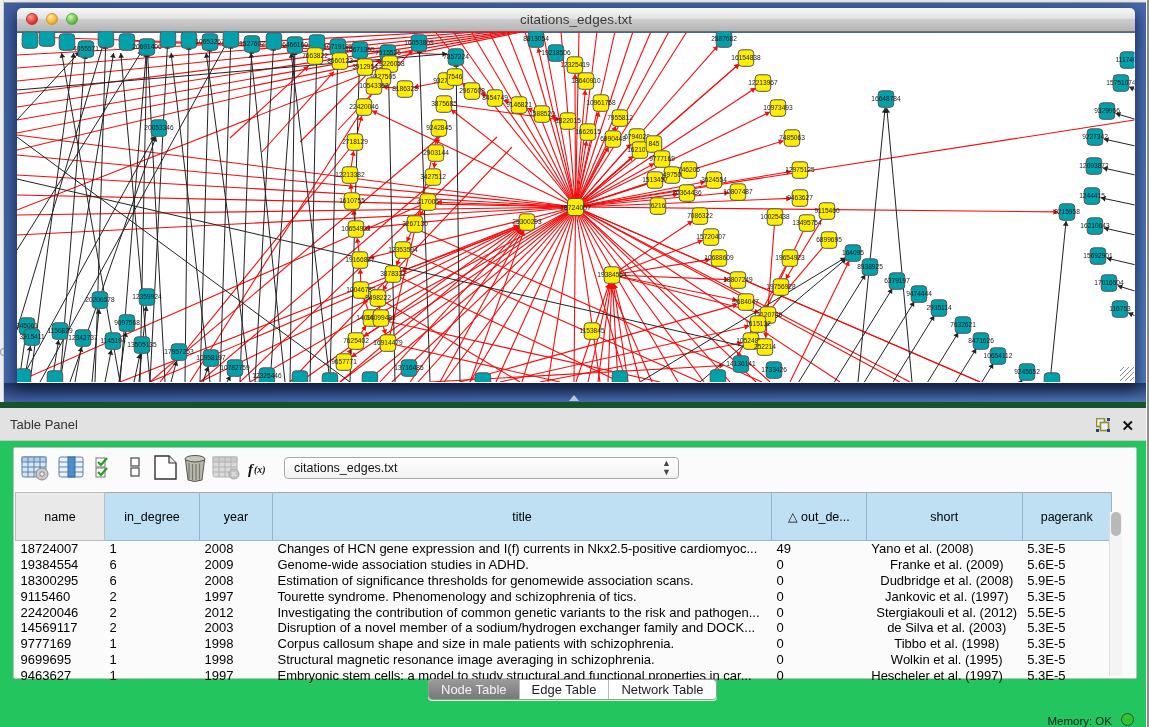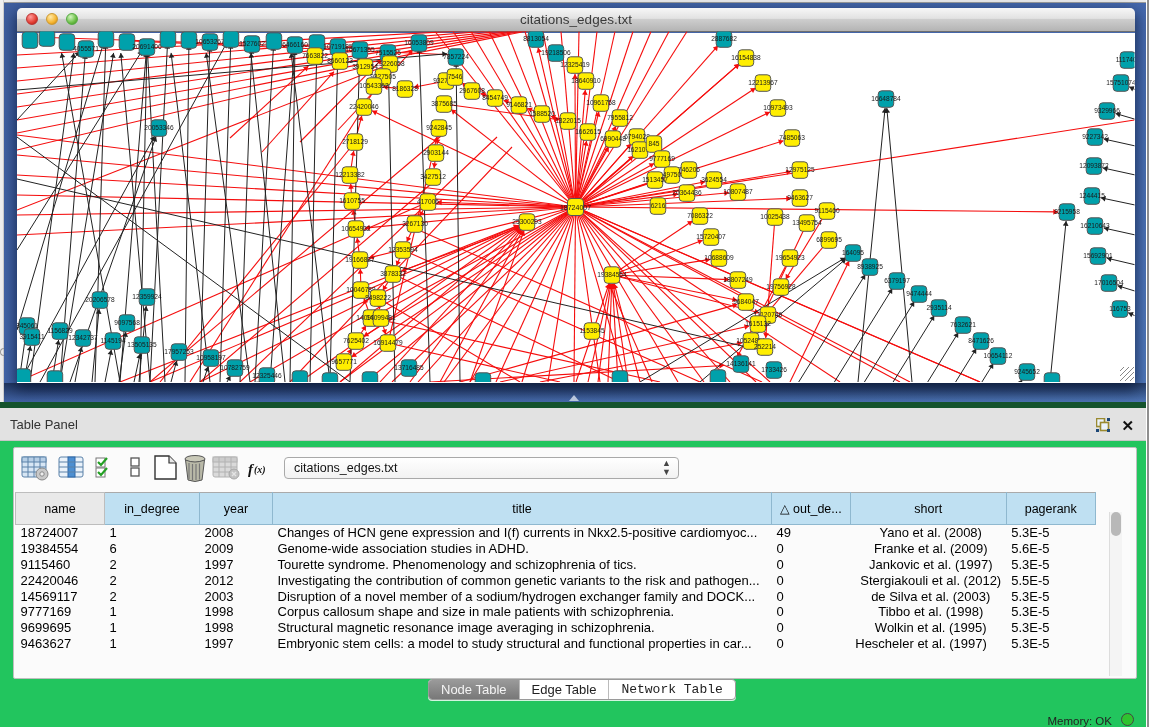--- a/index.html
+++ b/index.html
@@ -19,27 +19,27 @@
 #tablepanel { position:absolute; left:0; top:402px; width:1146px; height:325px; background:#22c55e; border-top:6px solid #14532d; }
 #tp-head { position:absolute; left:0; top:0; width:100%; height:33px; background:#E2E2E2; border-bottom:1px solid #C6C6C6;}
 #tp-head .t { position:absolute; left:10px; top:9px; font-size:13px; color:#333; }
 #tp-close { position:absolute; right:12px; top:9px; font-size:15px; color:#111; font-weight:bold; }
 #tp-float { position:absolute; left:auto; right:36px; top:10px; width:14px; height:14px; }
 #whitebox { position:absolute; left:13px; top:39px; width:1124px; height:232px; background:#FBFBFB; border:1px solid #BFBFBF; border-radius:2px; }
 #toolbar { position:absolute; left:0; top:0; width:100%; height:44px; }
 #dropdown { position:absolute; left:270px; top:9px; width:395px; height:22px; background:linear-gradient(#FFF,#F2F2F2); border:1px solid #A9A9A9; border-radius:4px; font-size:12.5px; color:#111; line-height:20px; padding-left:9px; }
 #dropdown .ar { position:absolute; right:7px; top:1px; font-size:9px; color:#444; line-height:9px;}
 table.dt { position:absolute; left:1px; top:44px; border-collapse:collapse; font-size:13px; color:#000; table-layout:fixed; }
-table.dt th { background:#BFE0F2; border:1px solid #8FB8CF; border-top:1px solid #AAA; font-weight:normal; font-size:12.5px; height:21px; padding:8px; overflow:hidden; white-space:nowrap; }
+table.dt th { background:#BFE0F2; border:1px solid #8FB8CF; border-top:1px solid #AAA; font-weight:normal; font-size:12.5px; height:21px; padding:16px; overflow:hidden; white-space:nowrap; }
 table.dt th.gray { background:#E9E9E9; border:1px solid #BDBDBD; }
 table.dt td { height:15.9px; padding:0 0 0 5px; white-space:nowrap; overflow:hidden; border:none; }
 #tabs { position:absolute; left:428px; top:271px; height:21px; display:flex; border:1px solid #9a9a9a; border-radius:4px; overflow:hidden; background:#FFF; box-shadow:0 1px 0 rgba(255,255,255,0.8);}
 #tabs div { font-size:13px; padding:2px 12px 0 12px; color:#222; border-right:1px solid #BBB; }
 #tabs div.sel { background:linear-gradient(#9a9a9a,#787878); color:#F4F4F4; }
-#tabs div:last-child { border-right:none;font-family:Liberation Mono, monospace; }
+#tabs div:last-child { border-right:none; }
 #status { position:absolute; right:34px; top:307px; font-size:11.5px; color:#222; }
 #memdot { position:absolute; right:12px; top:305px; width:13px; height:13px; border-radius:50%; background:#2FC32F; border:1.5px solid #444; }
 #scroll { position:absolute; right:14px; top:64px; width:13px; height:164px; background:#F4F4F4; border-left:1px solid #DDD; }
 #thumb { position:absolute; right:1px; top:0px; width:10px; height:24px; background:#B8B8B8; border-radius:5px; }
 svg { position:absolute; left:0; top:0; }
 </style></head>
 <body>
 <div id="leftstrip"></div>
 <div id="mdi"></div>
 <div id="win">
@@ -839,31 +839,40 @@
             <th>△ out_de...</th>
             <th>short</th>
             <th>pagerank</th>
           </tr>
       <tr>
             <td>18724007</td>
             <td>1</td>
             <td>2008</td>
             <td>Changes of HCN gene expression and I(f) currents in Nkx2.5-positive cardiomyoc...</td>
             <td>49</td>
-            <td style="text-align:center">Yano et al. (2008)</td>
+            <td style="">Yano et al. (2008)</td>
             <td>5.3E-5</td>
           </tr>
       <tr>
             <td>19384554</td>
             <td>6</td>
             <td>2009</td>
             <td>Genome-wide association studies in ADHD.</td>
             <td>0</td>
             <td style="text-align:center">Franke et al. (2009)</td>
             <td>5.6E-5</td>
+          </tr>
+      <tr>
+            <td>18300295</td>
+            <td>6</td>
+            <td>2008</td>
+            <td>Estimation of significance thresholds for genomewide association scans.</td>
+            <td>0</td>
+            <td style="text-align:center">Dudbridge et al. (2008)</td>
+            <td>5.9E-5</td>
           </tr>
       <tr>
             <td>9115460</td>
             <td>2</td>
             <td>1997</td>
             <td>Tourette syndrome. Phenomenology and schizophrenia of tics.</td>
             <td>0</td>
             <td style="text-align:center">Jankovic et al. (1997)</td>
             <td>5.3E-5</td>
           </tr>

